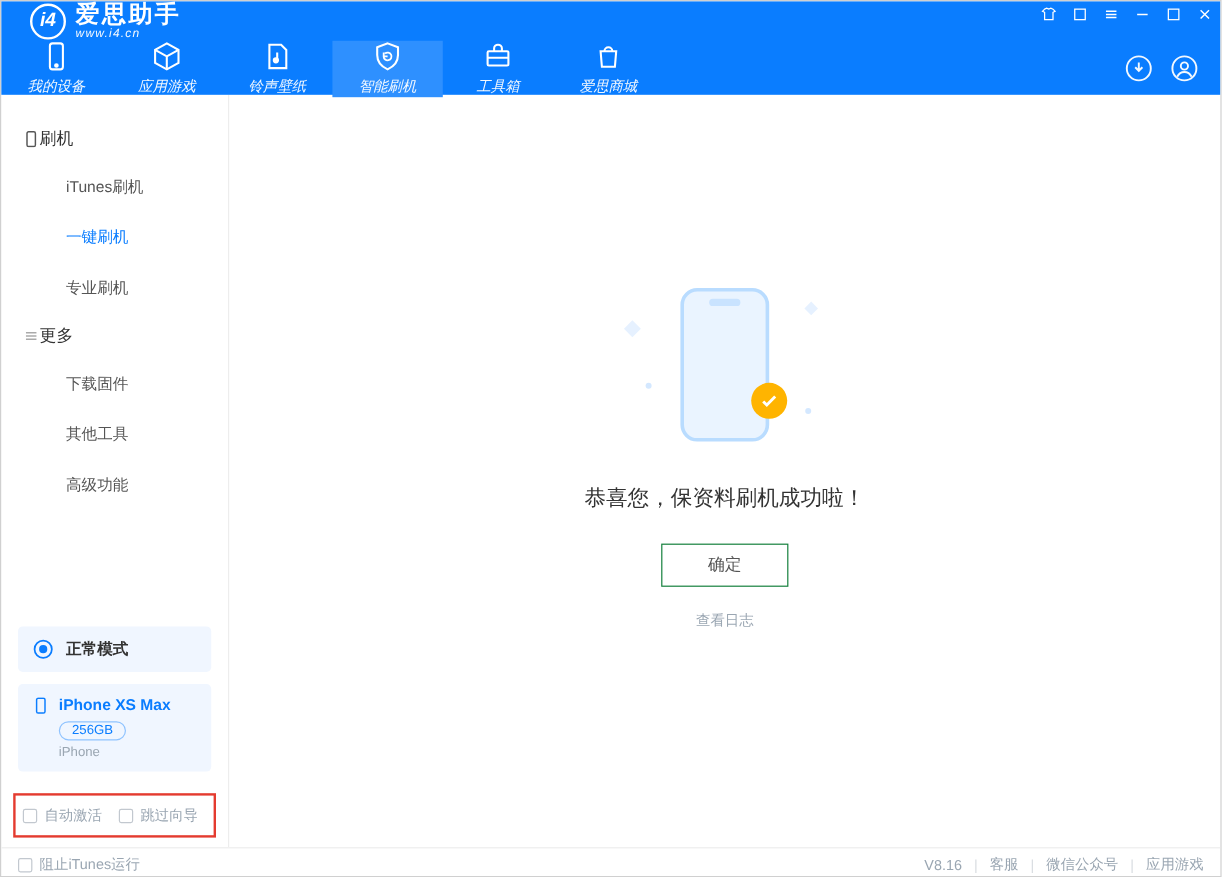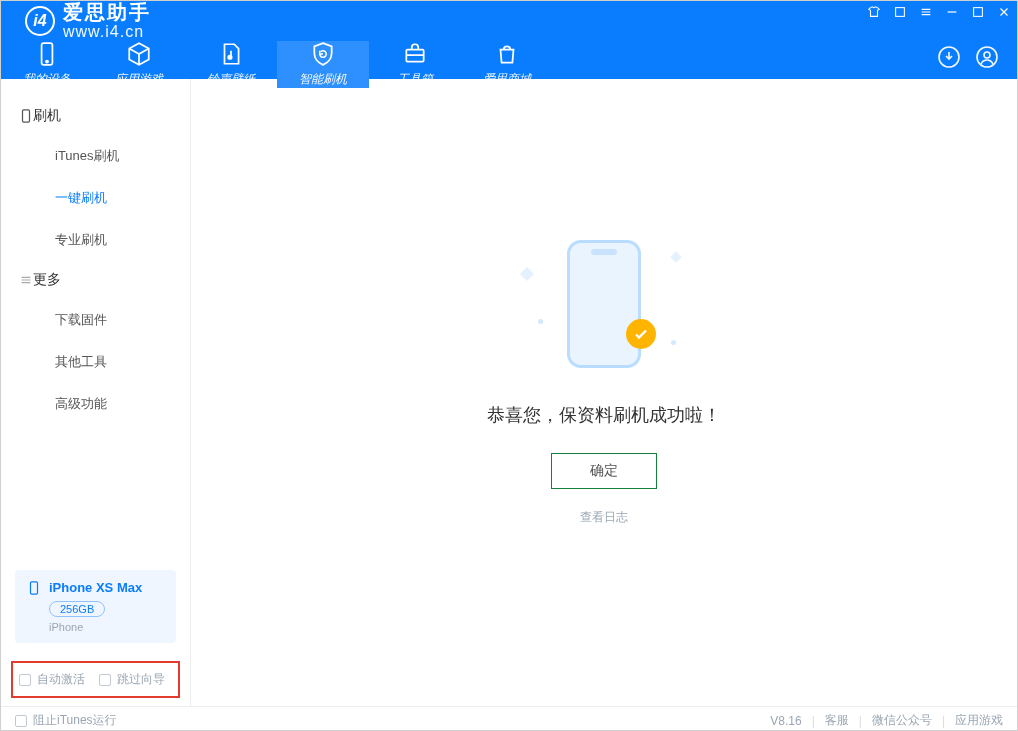--- a/index.html
+++ b/index.html
@@ -4,21 +4,21 @@
   <style>
     * { margin: 0; padding: 0; box-sizing: border-box; font-family: "Microsoft YaHei", Arial, sans-serif; }
     body { width: 1018px; height: 731px; overflow: hidden; background: #fff; border: 1px solid #d0d0d0; }
 
     
     .top { height: 78px; background: linear-gradient(to right, #0a7dff, #0a7dff); display: flex; align-items: flex-start; color: #fff; position: relative; flex-direction: column; }
     .logo { display: flex; align-items: center; padding: 0 18px 0 24px; }
     .logo-badge { width: 30px; height: 30px; border: 2px solid #fff; border-radius: 50%; display: flex; align-items: center; justify-content: center; margin-right: 8px; font-weight: 900; font-style: italic; font-size: 16px; }
     .logo-text { line-height: 1.1; }
     .logo-text .zh { font-size: 20px; font-weight: 600; letter-spacing: 2px; }
-    .logo-text .en { font-size: 16px; opacity: .95; letter-spacing: 1px; }
+    .logo-text .en { font-size: 10px; opacity: .95; letter-spacing: 1px; font-style: italic; }
 
     .tabs { display: flex; height: 100%; font-style: italic; }
     .tab { width: 92px; display: flex; flex-direction: column; align-items: center; justify-content: center; gap: 4px; cursor: pointer; font-size: 12px; color: rgba(255,255,255,.95); }
     .tab.active { background: #2e90ff; }
     .tab svg, .tab .box-icon { width: 26px; height: 26px; }
 
     .win-controls { position: absolute; right: 6px; top: 4px; display: flex; gap: 12px; }
     .win-controls span, .win-controls svg { width: 14px; height: 14px; color: #fff; cursor: pointer; display: inline-flex; align-items: center; justify-content: center; font-size: 12px; }
     .right-circles { position: absolute; right: 18px; bottom: 10px; display: flex; gap: 14px; }
     .right-circles svg { width: 24px; height: 24px; cursor: pointer; opacity: .95; }
@@ -190,20 +190,27 @@
             <path d="M3 5h10M3 8h10M3 11h10"></path>
           </svg>
         <span>更多</span>
       </div>
       <div class="side-item">下载固件</div>
       <div class="side-item">其他工具</div>
       <div class="side-item">高级功能</div>
     </div>
 
     <div class="device-block">
+      <div class="mode-card">
+        <svg viewBox="0 0 20 20" fill="none" stroke="#0a7dff" stroke-width="1.6">
+            <circle cx="10" cy="10" r="8"></circle>
+            <circle cx="10" cy="10" r="3" fill="#0a7dff"></circle>
+          </svg>
+        <span>正常模式</span>
+      </div>
       <div class="dev-card">
         <div class="row1">
           <svg width="14" height="14" viewBox="0 0 16 16" fill="none" stroke="#0a7dff" stroke-width="1.4">
               <rect x="4" y="1" width="8" height="14" rx="1.5"></rect>
             </svg>
           <span class="name">iPhone XS Max</span>
         </div>
         <span class="cap">256GB</span>
         <div class="type">iPhone</div>
       </div>

